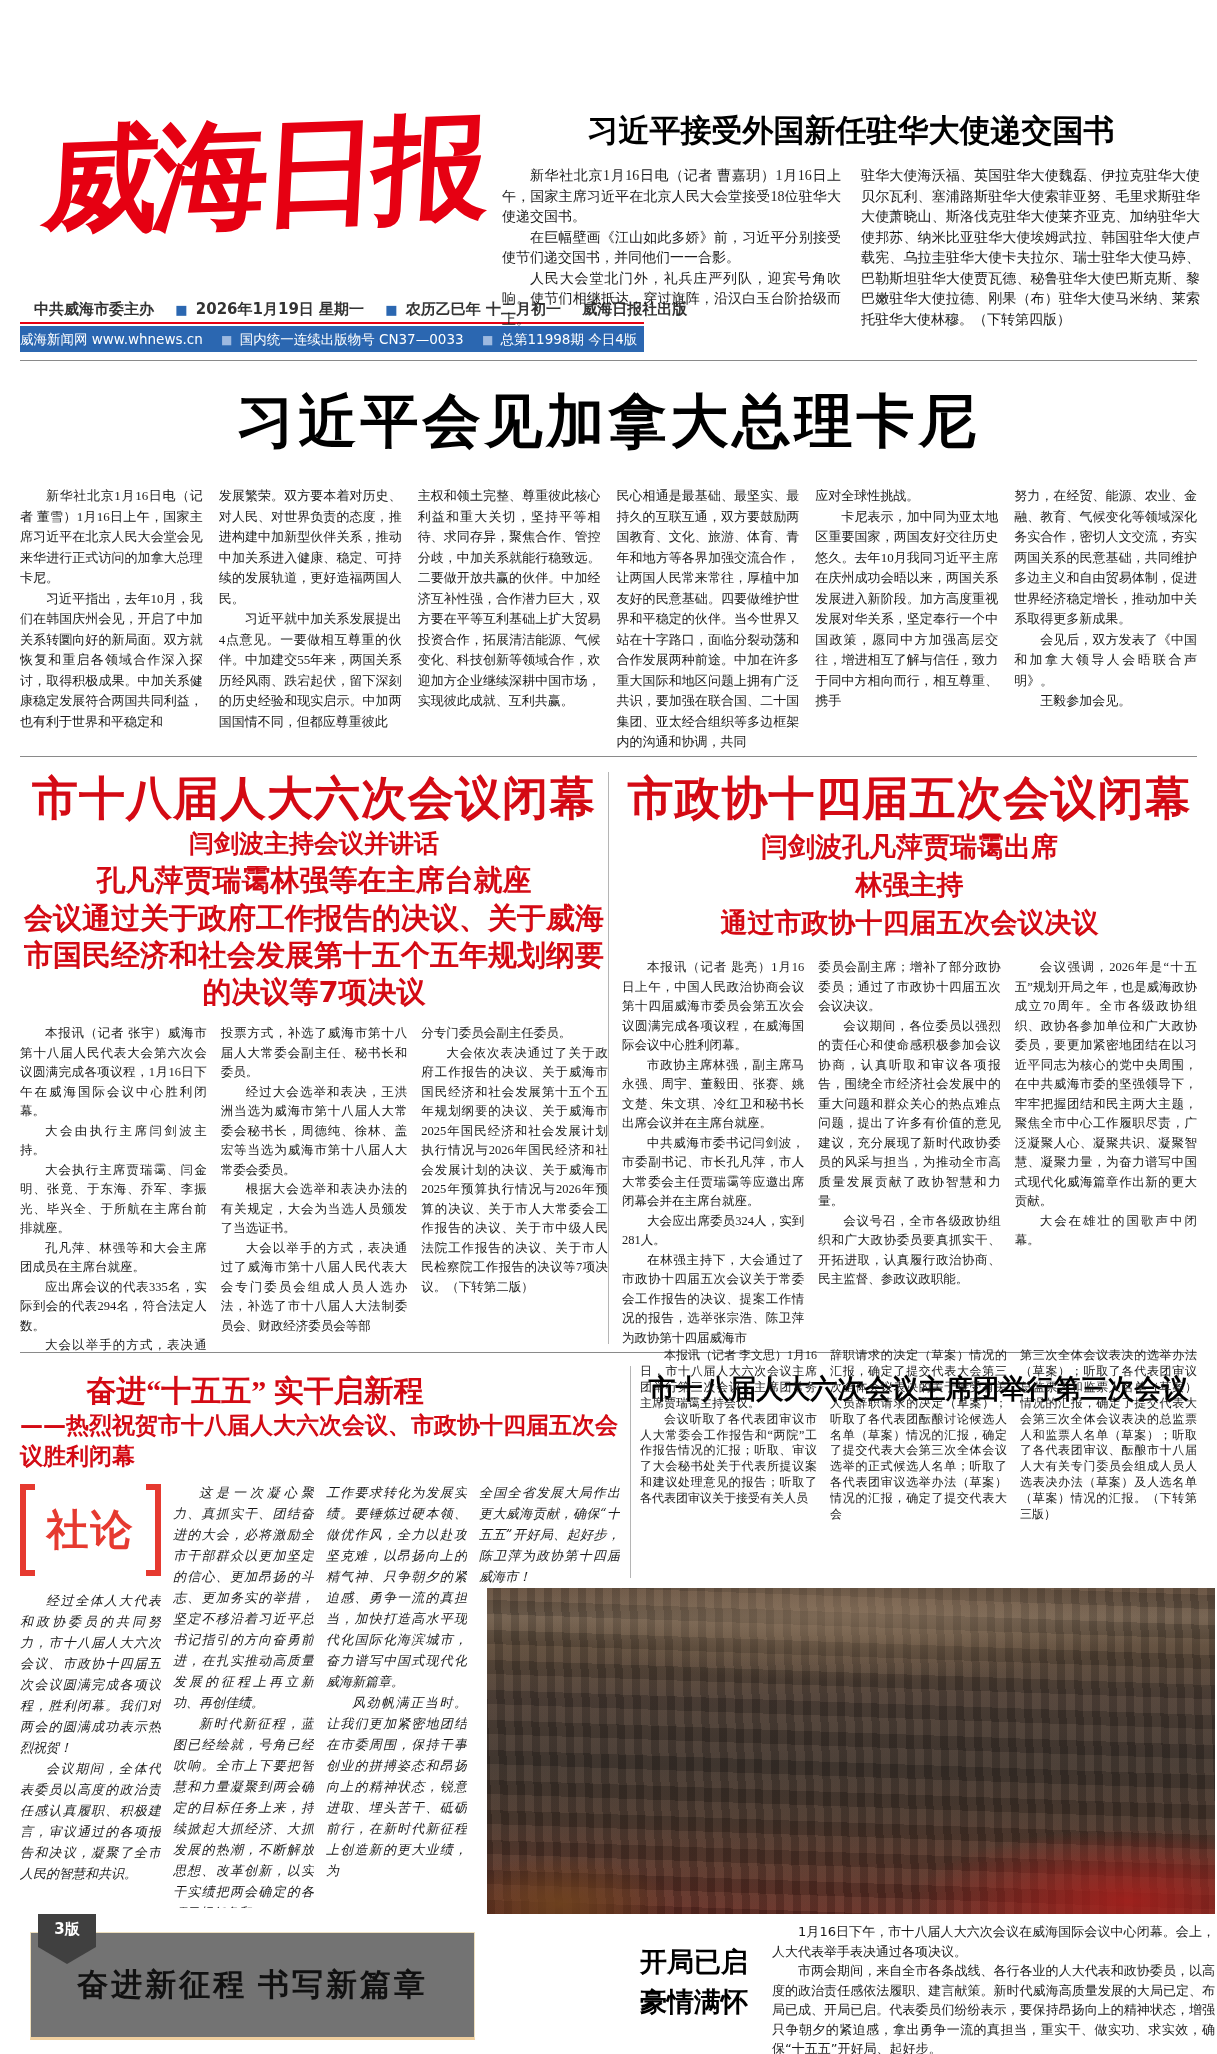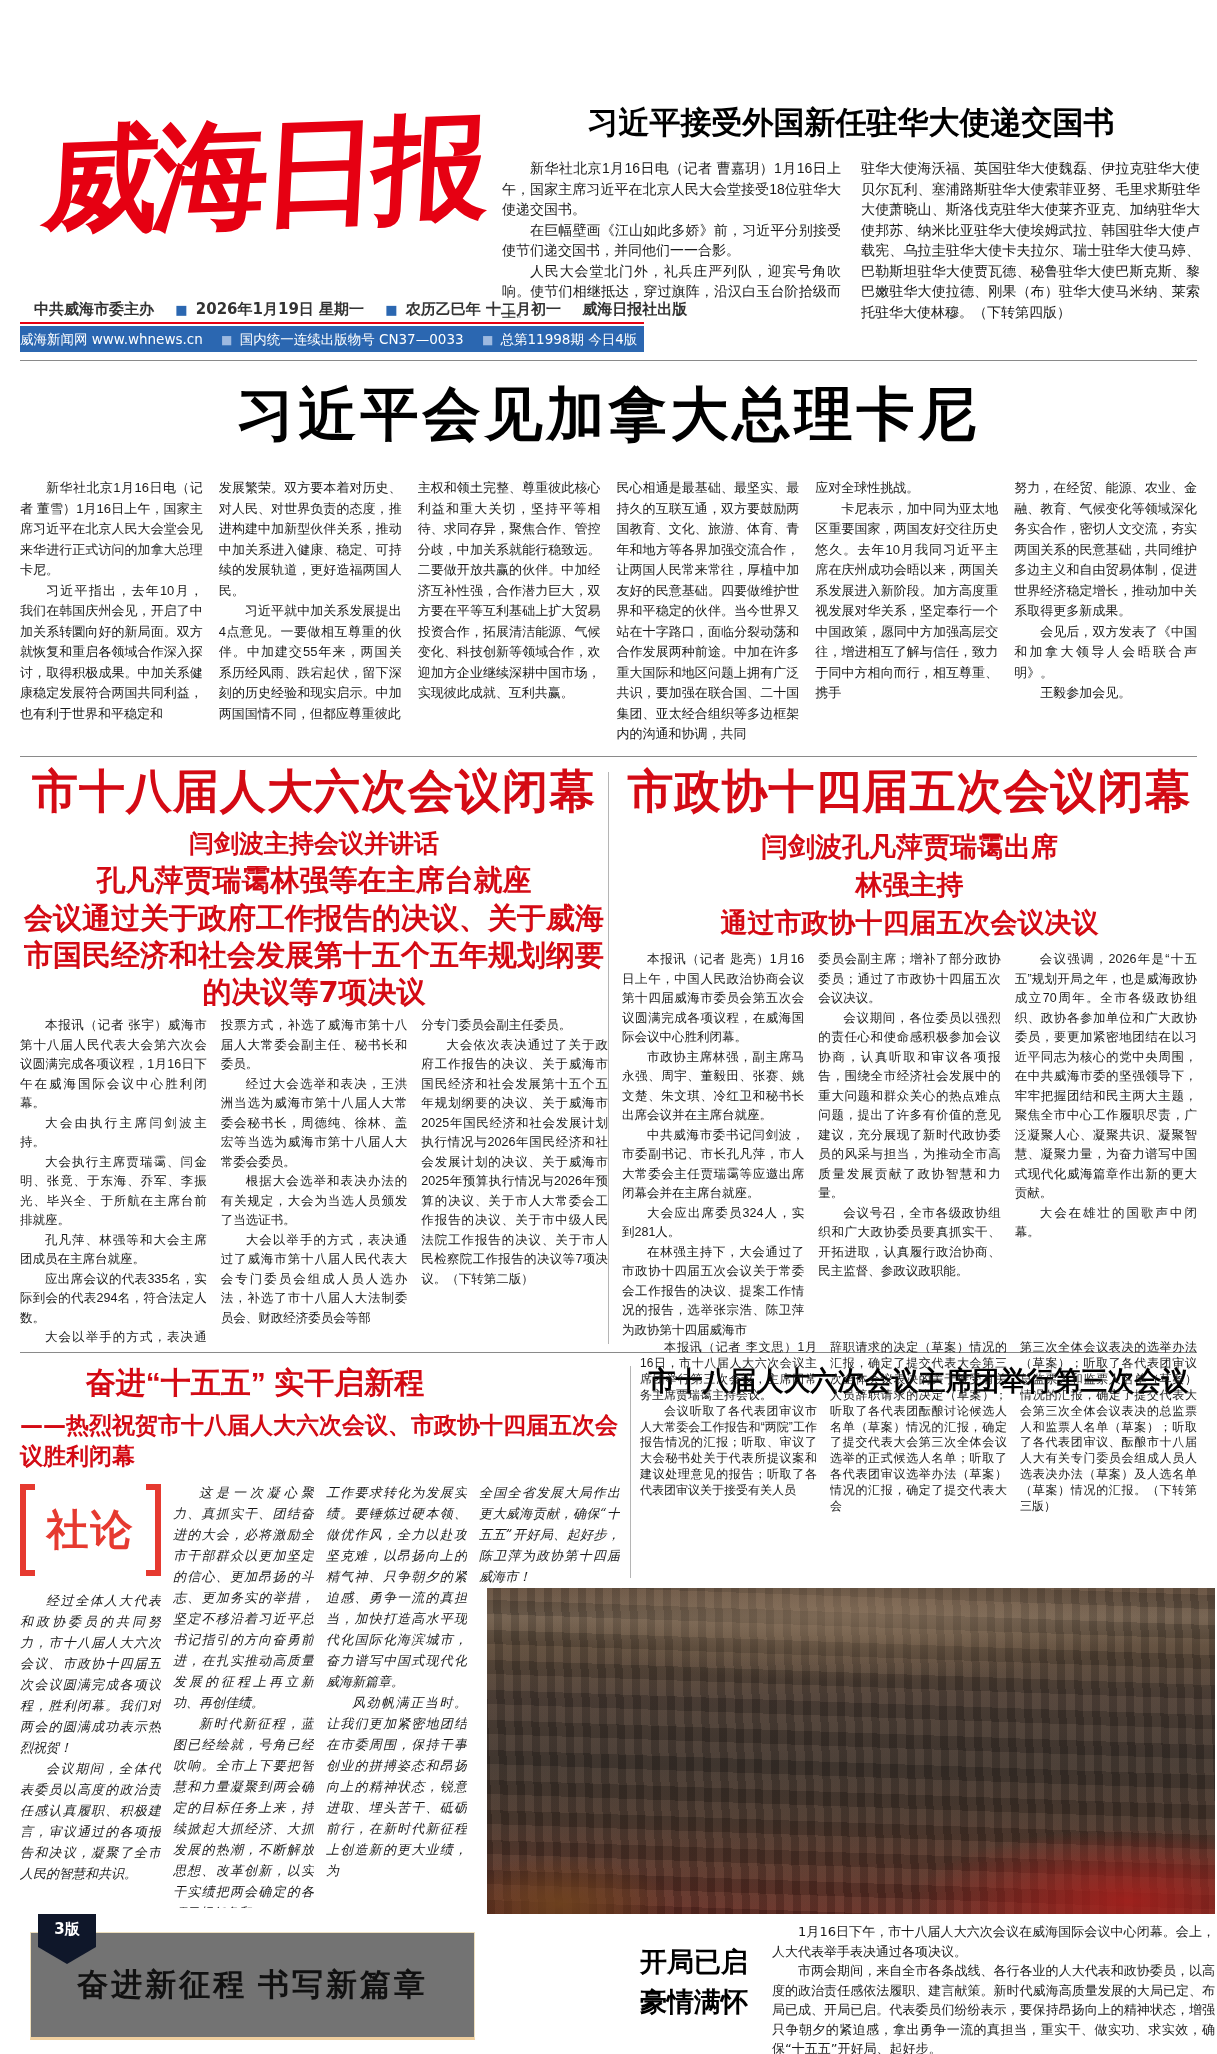--- a/index.html
+++ b/index.html
@@ -2,21 +2,21 @@
 <html><head>
 <meta charset="utf-8">
 <style>
   html,body{margin:0;padding:0;background:#e8e8e8;}
   *{box-sizing:border-box;}
   .page{position:relative;width:1217px;height:2054px;background:#fff;margin:0 auto;overflow:hidden;
         font-family:"DejaVu Sans","Liberation Sans",sans-serif;color:#1a1a1a;}
   .abs{position:absolute;}
   p{margin:0;text-indent:2em;text-align:justify;}
   .cont p:first-child{text-indent:0;}
-  .serif{font-family:Liberation Sans, sans-serif;}
+  .serif{font-family:Liberation Serif, serif;margin-top:8px;}
 
   
   .masthead{left:28px;top:52px;width:470px;height:246px;display:flex;align-items:center;justify-content:center;}
   .masthead-text{font-family:"DejaVu Serif","Liberation Serif",serif;font-weight:900;font-size:116px;
                  color:#e60012;letter-spacing:-6px;transform:rotate(-2deg) skewX(-5deg);white-space:nowrap;}
   .dateline{left:34px;top:300px;width:612px;font-size:15px;font-weight:bold;color:#333;white-space:nowrap;}
   .dateline .seg{margin-right:16px;}
   .sq-blue{color:#2b67b1;margin-right:3px;font-size:13px;}
   .red-rule{left:20px;top:322px;width:624px;height:2px;background:#e60012;}
   .infobar{left:20px;top:326px;width:624px;height:26px;background:#2b67b1;color:#fff;font-size:13.5px;
@@ -71,21 +71,21 @@
   .brk.l{border-right:none;}
   .brk.r{border-left:none;}
   .shelun-text{flex:1;display:flex;align-items:center;justify-content:center;
                font-family:"Liberation Serif","DejaVu Serif",serif;font-weight:900;font-size:42px;color:#e63a30;letter-spacing:2px;}
 
   
   .banner{left:30px;top:1932px;width:445px;height:108px;background:#737373;border:1px solid #eedfbd;
           border-bottom:3px solid #f0cf9e;display:flex;align-items:center;justify-content:center;}
   .banner-text{font-family:"Liberation Serif","DejaVu Serif",serif;font-weight:900;font-size:31px;
                letter-spacing:3px;color:#111;}
-  .ribbon{left:38px;top:1914px;width:58px;height:50px;background:#0f172a;color:#fff;font-size:15px;font-weight:bold;
+  .ribbon{left:38px;top:1914px;width:58px;height:50px;background:#404040;color:#fff;font-size:15px;font-weight:bold;
           text-align:center;padding-top:6px;clip-path:polygon(0 0,100% 0,100% 66%,50% 100%,0 66%);z-index:3;}
 
   
   .pres-headline{left:640px;top:1362px;width:557px;text-align:center;font-weight:900;font-size:27px;line-height:38px;color:#000;}
   .pres-body{left:640px;top:1340px;width:557px;height:178px;display:flex;gap:13px;font-size:12px;line-height:15.9px;}
   .pres-body .col{flex:1;overflow:hidden;}
 
   
   .photo{left:487px;top:1588px;width:728px;height:326px;
     background:

